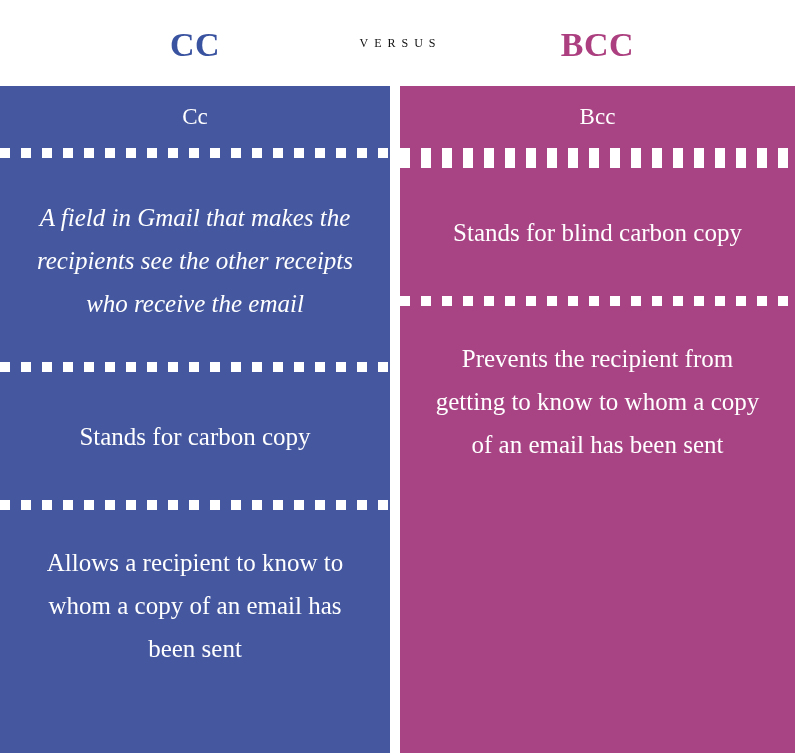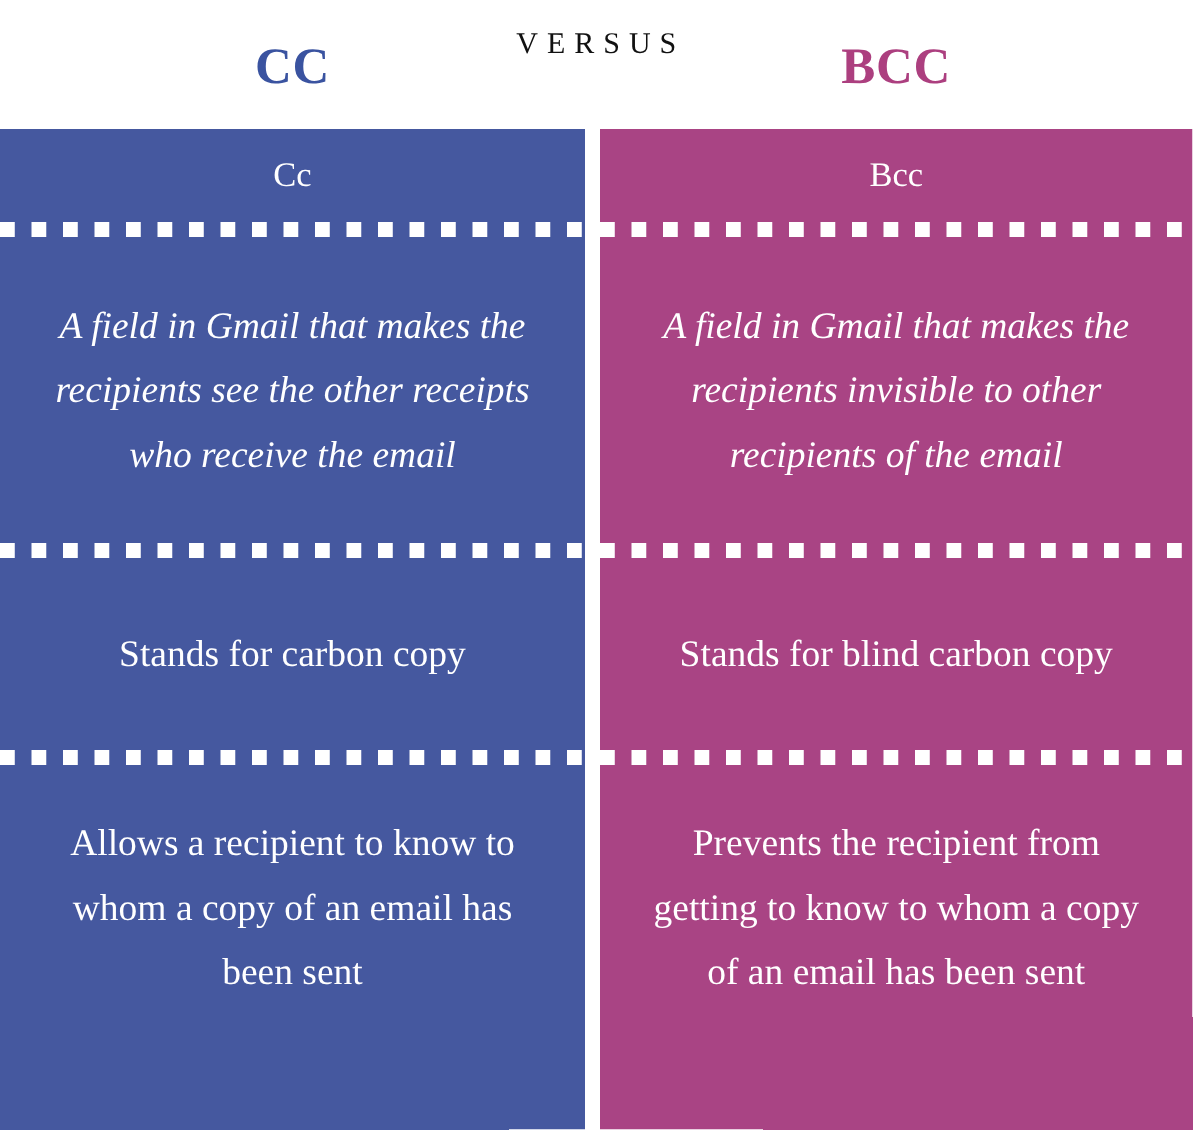--- a/index.html
+++ b/index.html
@@ -39,27 +39,27 @@
     letter-spacing: 0.5px;
     text-align: center;
     white-space: nowrap;
   }
 
   .title-left  { left: 0;   width: 390px; color: #3a53a0; }
   .title-right { left: 400px; width: 395px; color: #ac3f7f; }
 
   .title-versus {
     position: absolute;
-    top: 18px;
+    top: 32px;
     left: 300px;
     width: 195px;
     text-align: center;
     font-family: "Liberation Serif", "DejaVu Serif", serif;
     font-weight: normal;
-    font-size: 20px;
+    font-size: 12px;
     line-height: 22px;
     letter-spacing: 6px;
     color: #111111;
     text-indent: 6px;
     white-space: nowrap;
   }
 
   
   .columns {
     position: absolute;
@@ -179,23 +179,20 @@
       </div>
 
     </div>
 
     <div class="column column-right">
 
       <div class="row-label">Bcc</div>
 
       <div class="separator"></div>
 
-      <div class="cell cell-r1">
-        <span class="cell-text">A field in Gmail that makes the recipients invisible to other recipients of the email</span>
-      </div>
 
       <div class="separator"></div>
 
       <div class="cell cell-r2">
         <span class="cell-text">Stands for blind carbon copy</span>
       </div>
 
       <div class="separator"></div>
 
       <div class="cell cell-r3">

